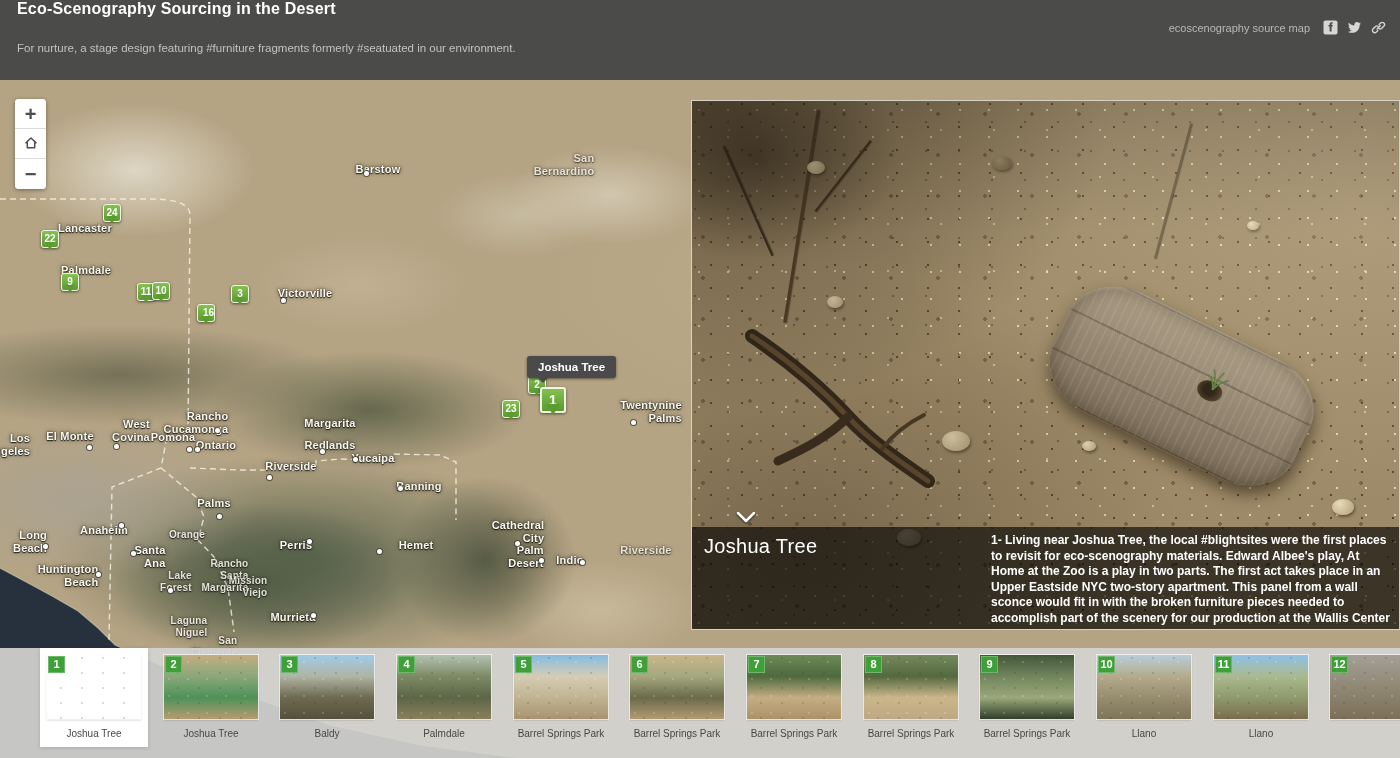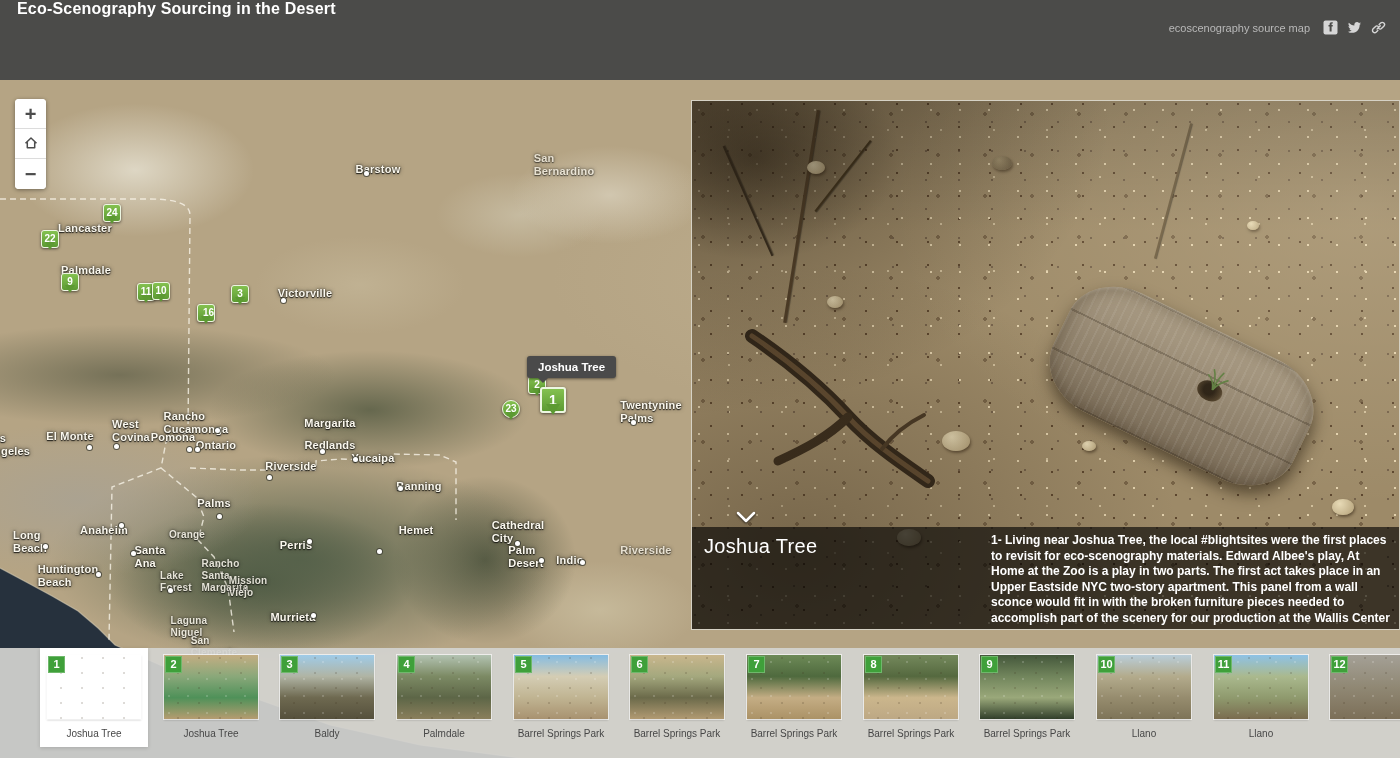--- a/index.html
+++ b/index.html
@@ -24,21 +24,21 @@
       radial-gradient(ellipse 300px 70px at 120px 295px, rgba(106,104,80,.85) 0%, rgba(106,104,80,0) 72%),
       radial-gradient(ellipse 230px 85px at 370px 330px, rgba(93,97,72,.9) 0%, rgba(93,97,72,0) 70%),
       radial-gradient(ellipse 260px 110px at 80px 420px, rgba(168,162,148,.8) 0%, rgba(168,162,148,0) 70%),
       radial-gradient(ellipse 360px 150px at 300px 480px, rgba(85,97,74,.95) 0%, rgba(85,97,74,0) 70%),
       radial-gradient(ellipse 220px 110px at 260px 500px, rgba(63,76,54,.9) 0%, rgba(63,76,54,0) 70%),
       radial-gradient(ellipse 130px 120px at 485px 480px, rgba(78,82,60,.9) 0%, rgba(78,82,60,0) 70%),
       radial-gradient(ellipse 140px 70px at 600px 530px, rgba(201,189,158,.85) 0%, rgba(201,189,158,0) 70%),
       radial-gradient(ellipse 500px 200px at 900px 200px, rgba(197,182,150,.5) 0%, rgba(197,182,150,0) 70%);
   }
   .map-svg{position:absolute;left:0;top:0;}
-  .mlabel{position:absolute;transform:translateX(-50%);text-align:left;white-space:pre-line;
+  .mlabel{position:absolute;transform:translateX(-50%);text-align:right;white-space:pre-line;
     font-size:11px;font-weight:bold;color:#fbf8ee;line-height:1.2;letter-spacing:.2px;
     text-shadow:0 0 2px rgba(40,40,35,.95),0 0 4px rgba(40,40,35,.7),0 1px 1px rgba(0,0,0,.8);}
   .mlabel.muted{opacity:.72;}
   .mlabel.small{font-size:10px;opacity:.85;}
   .mdot{position:absolute;width:5px;height:5px;border-radius:50%;background:#fff;
     box-shadow:0 0 0 1px rgba(60,60,50,.8);}
   .marker{position:absolute;width:18px;height:18px;border-radius:3px;z-index:6;cursor:pointer;
     background:linear-gradient(#84c150,#5c9a32);border:1.5px solid #edf7e2;color:#fff;
     font-size:10px;font-weight:bold;line-height:15px;text-align:center;
     box-shadow:0 1px 3px rgba(0,0,0,.55);}
@@ -113,20 +113,21 @@
     box-shadow:inset 0 0 0 1px rgba(255,255,255,.25);}
   .tcap{margin-top:9px;font-size:10px;color:#474747;height:12px;overflow:hidden;}
 </style>
 </head>
 <body>
 
 <div class="stage">
 
   <header>
     <h1 class="h-title">Eco-Scenography Sourcing in the Desert</h1>
+    <p class="h-sub">For nurture, a stage design featuring #furniture fragments formerly #seatuated in our environment.</p>
     <div class="h-right">
       <span class="h-link">ecoscenography source map</span>
       <span class="h-ico">
         <svg viewBox="0 0 15 15" width="15" height="15">
             <rect x="0.5" y="0.5" width="14" height="14" rx="2" fill="#d6d6d6"></rect>
             <path d="M9.8,5H8.6V4.1c0-.4.3-.5.5-.5h.7V2.2H8.5C7.2,2.2,6.6,3.1,6.6,4v1H5.5v1.6h1.1v4.8h2V6.6h1.1L9.8,5z" fill="#4b4b49"></path>
           </svg>
       </span>
       <span class="h-ico">
         <svg viewBox="0 0 16 16" width="15" height="15">
@@ -190,21 +191,21 @@
         <div class="mlabel small" style="left: 225px; top: 478px;">Rancho
 Santa
 Margarita</div>
         <div class="mlabel small" style="left: 204px; top: 495px; margin-left: 44px;">Mission
 Viejo</div>
         <div class="mlabel small" style="left: 189px; top: 535px;">Laguna
 Niguel</div>
         <div class="mlabel small" style="left: 214px; top: 555px;">San
 Clemente</div>
         <div class="mlabel" style="left: 296px; top: 459px;">Perris</div>
-        <div class="mlabel" style="left: 392px; top: 444px; padding-left: 48px;">Hemet</div>
+        <div class="mlabel" style="left: 392px; top: 459px; padding-left: 48px;">Hemet</div>
         <div class="mlabel" style="left: 293px; top: 531px;">Murrieta</div>
         <div class="mlabel" style="left: 651px; top: 319px;">Twentynine
 Palms</div>
         <div class="mlabel" style="left: 518px; top: 439px;">Cathedral
 City</div>
         <div class="mlabel" style="left: 526px; top: 464px;">Palm
 Desert</div>
         <div class="mlabel" style="left: 570px; top: 474px;">Indio</div>
         <div class="mlabel muted" style="left: 646px; top: 464px;">Riverside</div>
       </div>
@@ -236,21 +237,21 @@
       </div>
     <div id="markers">
         <div class="marker" style="left: 103px; top: 124px;">24</div>
         <div class="marker" style="left: 41px; top: 150px;">22</div>
         <div class="marker" style="left: 61px; top: 193px;">9</div>
         <div class="marker" style="left: 137px; top: 203px;">11</div>
         <div class="marker" style="left: 152px; top: 202px;">10</div>
         <div class="marker" style="left: 231px; top: 205px;">3</div>
         <div class="marker" style="left: 197px; top: 224px; text-align: right;">16</div>
         <div class="marker" style="left: 528px; top: 296px;">2</div>
-        <div class="marker" style="left: 502px; top: 320px; border-radius: 9px;">23</div>
+        <div class="marker" style="left: 502px; top: 320px;">23</div>
         <div class="marker large" style="left: 540px; top: 307px;">1</div>
       </div>
 
     <div class="tooltip">Joshua Tree</div>
 
     <div class="zoomctl">
       <button class="zbtn">+</button>
       <button class="zbtn">
         <svg viewBox="0 0 16 16" width="16" height="16" style="margin-top:3px">
             <path d="M2.5,8.2 L8,3 L13.5,8.2 M4.3,7.2 V12.8 H11.7 V7.2" fill="none" stroke="#4c4c4c" stroke-width="1.5" stroke-linejoin="round"></path>

